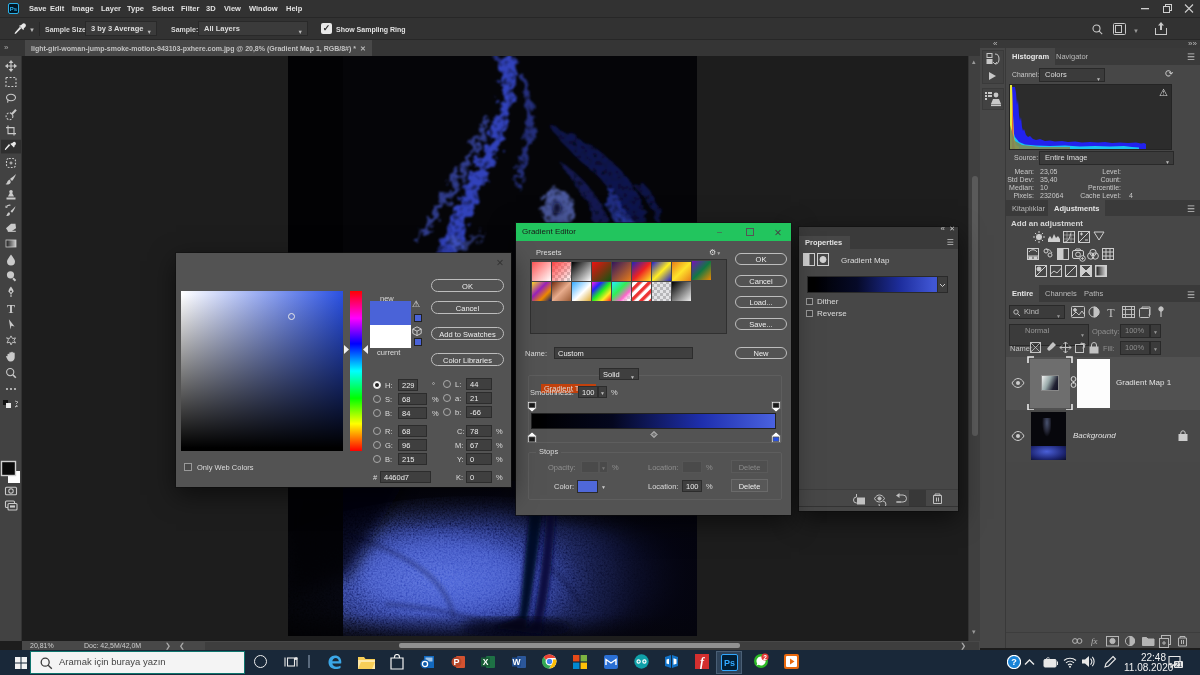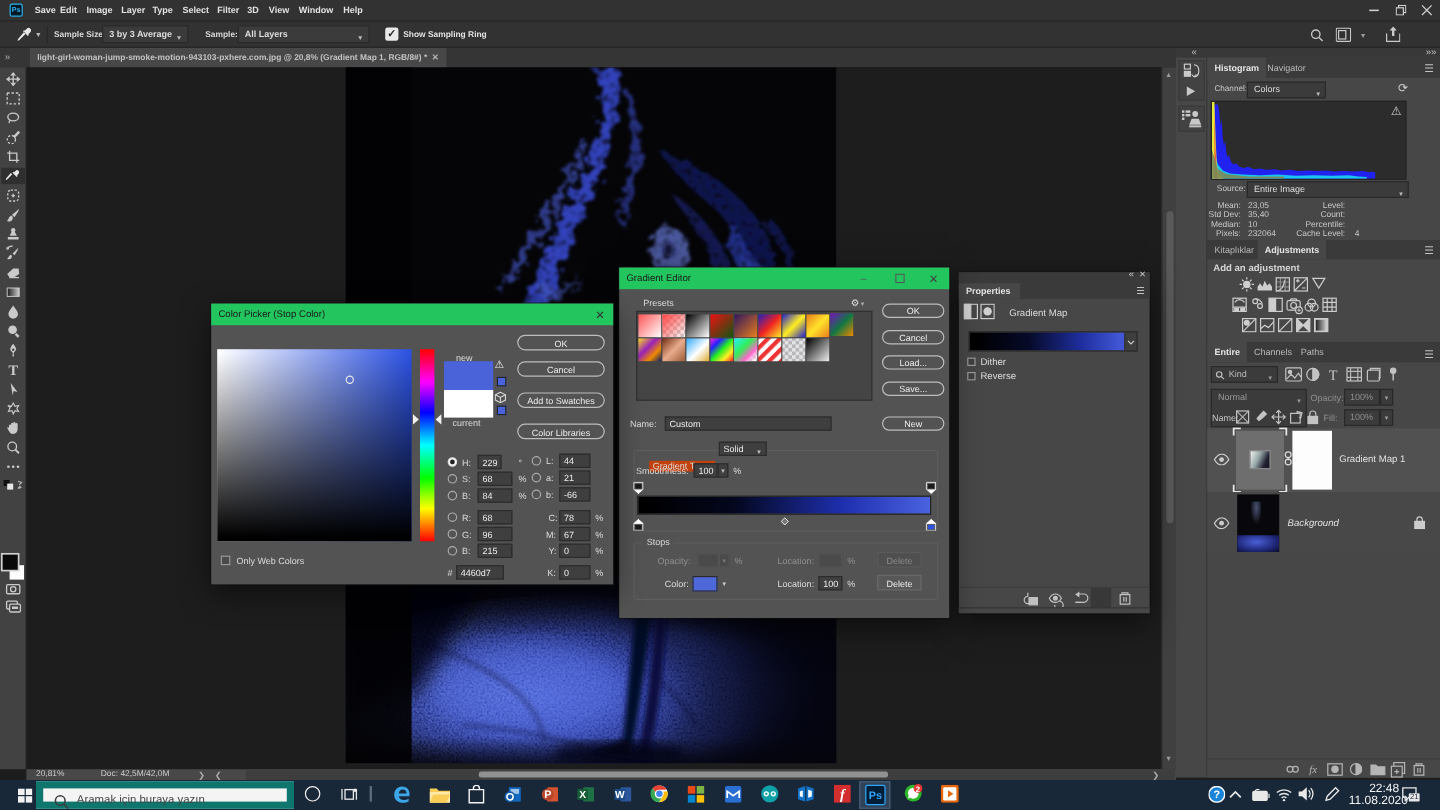--- a/index.html
+++ b/index.html
@@ -30,21 +30,21 @@
 .ddark{background:#3b3b3b;border:1px solid #292929;color:#dedede}
 
 .fwin{position:absolute;background:#535353;box-shadow:0 8px 24px rgba(0,0,0,.55),0 0 0 1px rgba(20,20,20,.6)}
 .ftitle{position:absolute;left:0;top:0;width:100%;height:18px;background:#22c55e;color:#1a1a1a;font-size:8px;line-height:18px;padding-left:6px}
 .pillbtn{position:absolute;border:1px solid #bdbdbd;border-radius:9px;color:#ededed;font-size:7.5px;text-align:center}
 .field{position:absolute;background:#3f3f3f;border:1px solid #2c2c2c;color:#ececec;font-size:7.5px;padding-left:3px}
 .lbl{position:absolute;color:#dcdcdc;font-size:7.5px}
 .glbl{position:absolute;color:#8f8f8f;font-size:7.5px}
 
 #taskbar{position:absolute;left:0;top:650px;width:1200px;height:25px;background:#192839}
-#searchbox{position:absolute;left:30px;top:1px;width:215px;height:23px;background:#f4f4f4;border:6px solid #0f766e;color:#444;font-size:9.5px}
+#searchbox{position:absolute;left:30px;top:1px;width:215px;height:23px;background:#f4f4f4;border:1px solid #0f766e;color:#444;font-size:9.5px}
 </style></head>
 <body>
 <div id="app">
 <div id="menubar">
 <div id="pslogo">Ps</div>
 <div class="mi" style="left:29px">Save</div>
 <div class="mi" style="left:50px">Edit</div>
 <div class="mi" style="left:72px">Image</div>
 <div class="mi" style="left:101px">Layer</div>
 <div class="mi" style="left:127px">Type</div>
@@ -543,21 +543,21 @@
         </g>
 <g transform="translate(70,1)">
           <rect x=".5" y="2.5" width="10" height="9" rx="1"></rect>
           <path d="M3 2.5V1h8v8h-1.5"></path>
         </g>
 <g transform="translate(87,1)">
           <circle cx="5" cy="3" r="2.2" fill="#c3c3c3"></circle>
           <path d="M5 5v6" stroke-width="1.2"></path>
         </g>
 </svg>
-<div class="ddark abs" style="left:3px;top:276px;width:80px;height:32px;font-size:7.5px;line-height:12px;color:#989898;padding-left:5px">Normal<span style="position:absolute;right:3px;top:4px;font-size:5px;color:#999">▼</span></div>
+<div class="ddark abs" style="left:3px;top:276px;width:80px;height:22px;font-size:7.5px;line-height:12px;color:#989898;padding-left:15px">Normal<span style="position:absolute;right:3px;top:4px;font-size:5px;color:#999">▼</span></div>
 <div class="glbl" style="left:86px;top:279px;color:#8f8f8f;font-size:7.5px">Opacity:</div>
 <div class="ddark abs" style="left:114px;top:276px;width:30px;height:14px;font-size:7.5px;line-height:12px;color:#8f8f8f;padding-left:4px">100%</div>
 <div class="ddark abs" style="left:144px;top:276px;width:11px;height:14px">
         <span style="position:absolute;left:2px;top:4px;font-size:5px;color:#999">▼</span>
       </div>
 <div class="glbl" style="left:4px;top:296px;color:#c3c3c3">Name:</div>
 <svg class="abs" style="left:23px;top:293px" width="70" height="13" viewBox="0 0 70 13" fill="none" stroke="#c3c3c3">
 <g transform="translate(1,1)">
           <rect x=".5" y=".5" width="10" height="10"></rect>
           <path d="M.5.5l10 10M10.5.5l-10 10" opacity=".8"></path>
@@ -866,21 +866,20 @@
 <div class="lbl" style="left:38px;top:259px">Color:</div>
 <div class="abs" style="left:61px;top:257px;width:21px;height:13px;background:#4f68d9;border:1px solid #2a2a2a"></div>
 <div class="abs" style="left:85px;top:261px;font-size:5px;color:#ccc">▼</div>
 <div class="lbl" style="left:132px;top:259px">Location:</div>
 <div class="field" style="left:166px;top:257px;width:20px;height:12px;line-height:11px">100</div>
 <div class="lbl" style="left:190px;top:259px">%</div>
 <div class="abs" style="left:215px;top:256px;width:37px;height:13px;background:#585858;border:1px solid #6a6a6a;color:#ececec;font-size:7.5px;text-align:center;line-height:13px">Delete</div>
 </div>
 
 <div id="picker" class="fwin" style="left:176px;top:253px;width:335px;height:234px">
-<div class="ftitle">Color Picker (Stop Color)</div>
 <span class="abs" style="left:320px;top:4px;color:#333;font-size:9.5px">✕</span>
 <div class="abs" style="left:5px;top:38px;width:162px;height:160px;background:linear-gradient(to top,#000 2%,rgba(0,0,0,0) 98%),linear-gradient(to right,#fff,#2a50e0)"></div>
 <div class="abs" style="left:112px;top:60px;width:7px;height:7px;border:1px solid #e8e8e8;border-radius:50%"></div>
 <div class="abs" style="left:174px;top:38px;width:12px;height:160px;background:linear-gradient(to bottom,#f00 0%,#f0f 17%,#00f 33%,#0ff 50%,#0f0 67%,#ff0 83%,#f00 100%)"></div>
 <svg class="abs" style="left:168px;top:92px" width="24" height="9" viewBox="0 0 24 9">
         <path d="M0 0l5 4.5L0 9z" fill="#f0f0f0"></path>
         <path d="M24 0l-5 4.5L24 9z" fill="#f0f0f0"></path>
       </svg>
 <div class="lbl" style="left:204px;top:41px">new</div>
 <div class="abs" style="left:194px;top:48px;width:41px;height:24px;background:#4a63d8"></div>
@@ -914,21 +913,21 @@
 <div class="abs" style="left:197px;top:174px;width:8px;height:8px;border:1px solid #aaa;border-radius:50%"></div>
 <div class="lbl" style="left:209px;top:174px">R:</div>
       <div class="field" style="left:222px;top:172px;width:29px;height:12px;line-height:11px">68</div>
 <div class="abs" style="left:197px;top:188px;width:8px;height:8px;border:1px solid #aaa;border-radius:50%"></div>
 <div class="lbl" style="left:209px;top:188px">G:</div>
       <div class="field" style="left:222px;top:186px;width:29px;height:12px;line-height:11px">96</div>
 <div class="abs" style="left:197px;top:202px;width:8px;height:8px;border:1px solid #aaa;border-radius:50%"></div>
 <div class="lbl" style="left:209px;top:202px">B:</div>
       <div class="field" style="left:222px;top:200px;width:29px;height:12px;line-height:11px">215</div>
 <div class="lbl" style="left:197px;top:220px"># </div>
-      <div class="field" style="left:204px;top:218px;width:40px;height:12px;line-height:11px">4460d7</div>
+      <div class="field" style="left:204px;top:218px;width:51px;height:12px;line-height:11px">4460d7</div>
 <div class="abs" style="left:267px;top:155px;width:8px;height:8px;border:1px solid #aaa;border-radius:50%"></div>
 <div class="lbl" style="left:279px;top:127px">L:</div>
       <div class="field" style="left:290px;top:125px;width:26px;height:12px;line-height:11px">44</div>
 <div class="abs" style="left:267px;top:127px;width:8px;height:8px;border:1px solid #aaa;border-radius:50%"></div>
 <div class="lbl" style="left:279px;top:141px">a:</div>
       <div class="field" style="left:290px;top:139px;width:26px;height:12px;line-height:11px">21</div>
 <div class="abs" style="left:267px;top:141px;width:8px;height:8px;border:1px solid #aaa;border-radius:50%"></div>
 <div class="lbl" style="left:279px;top:155px">b:</div>
       <div class="field" style="left:290px;top:153px;width:26px;height:12px;line-height:11px">-66</div>
 <div class="lbl" style="left:281px;top:174px">C:</div>

